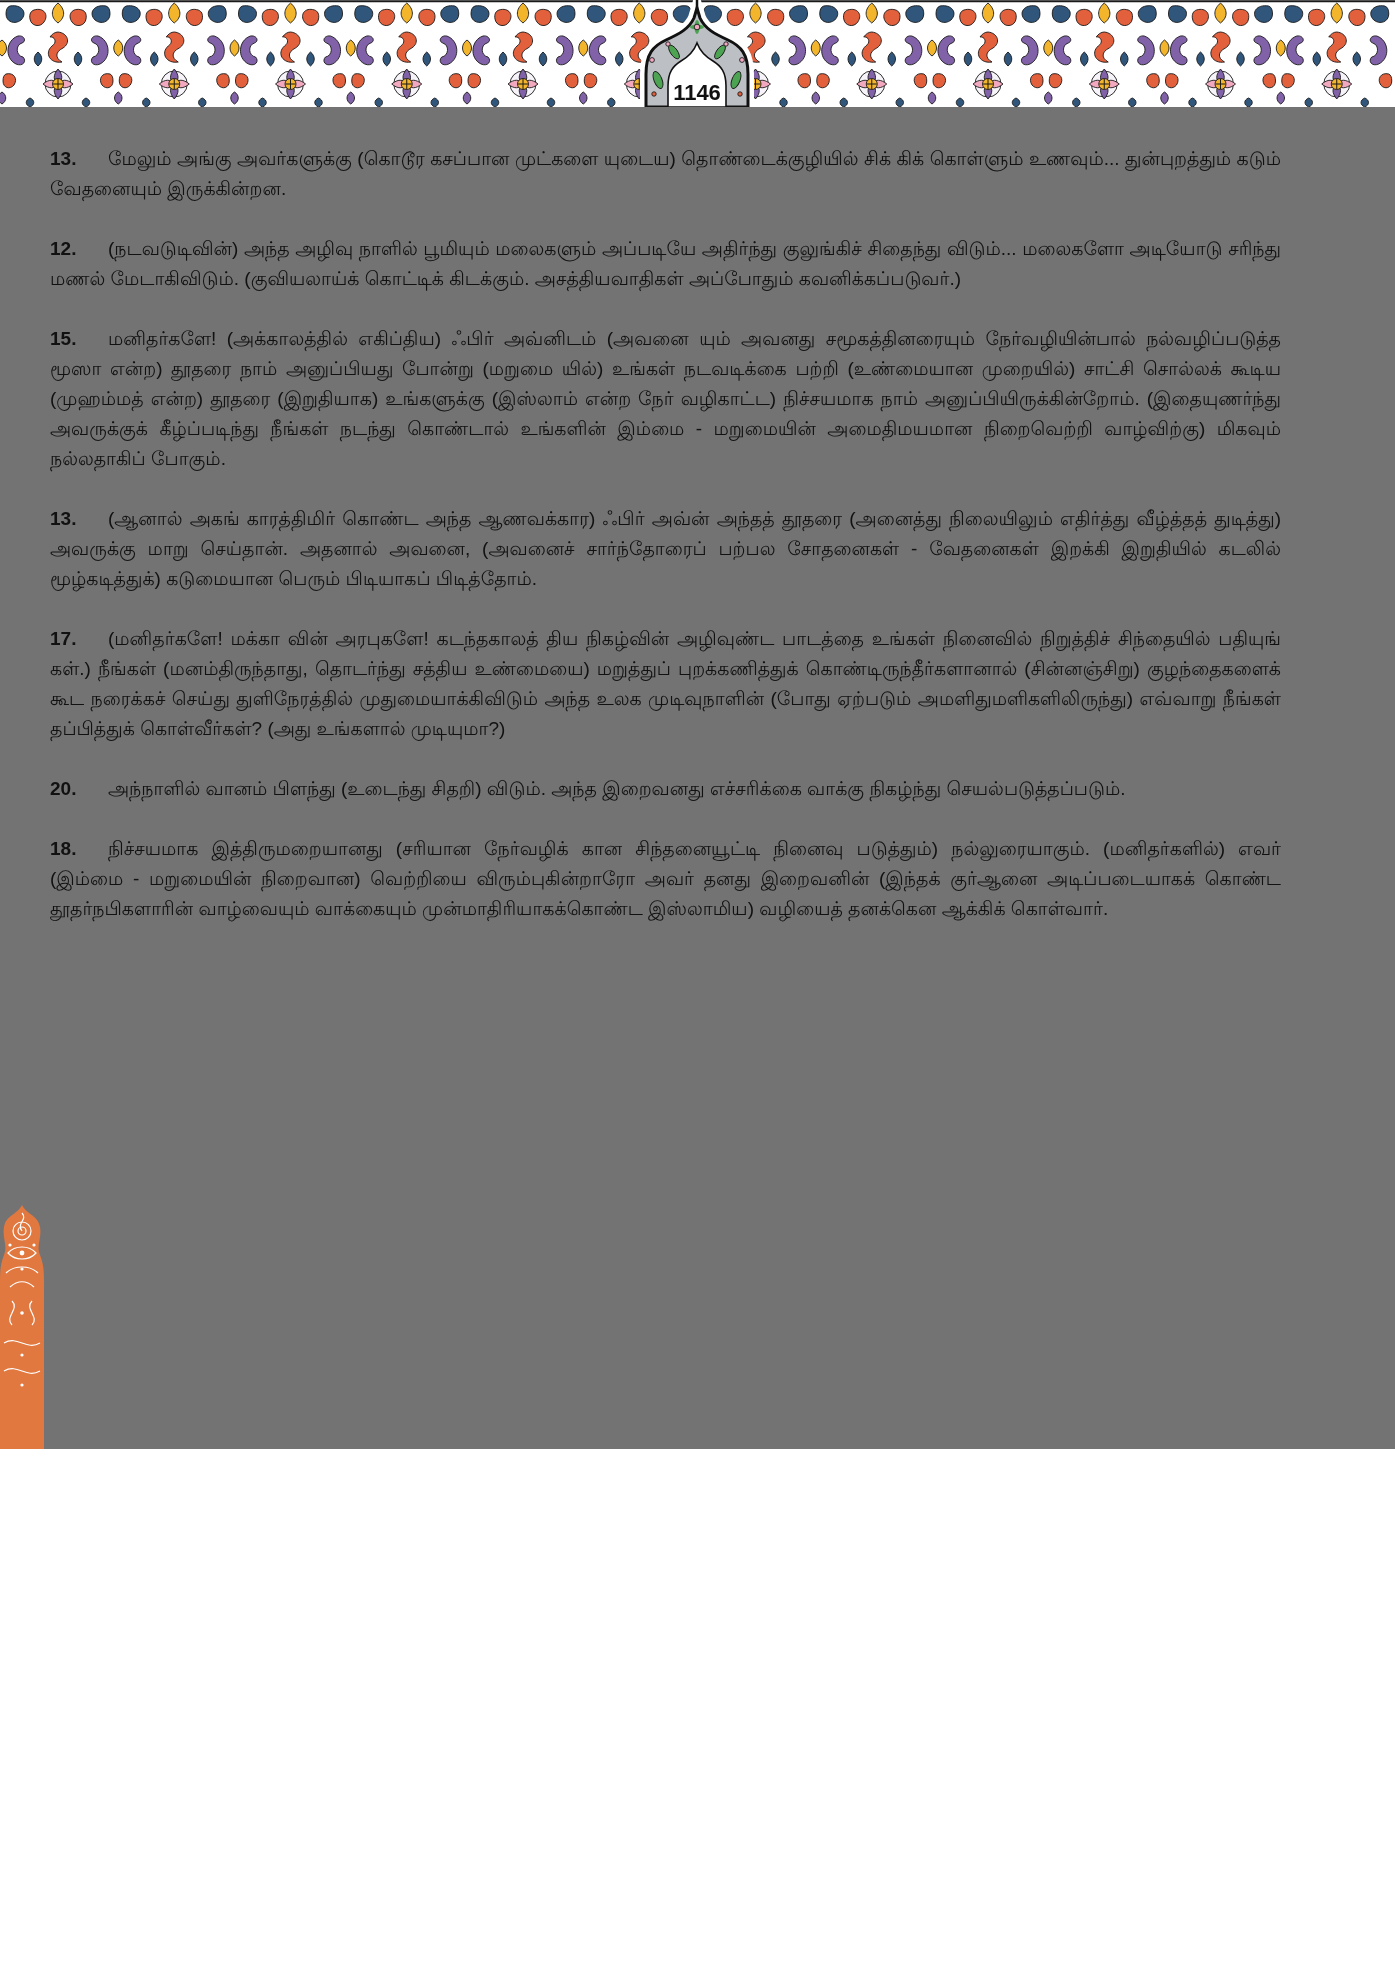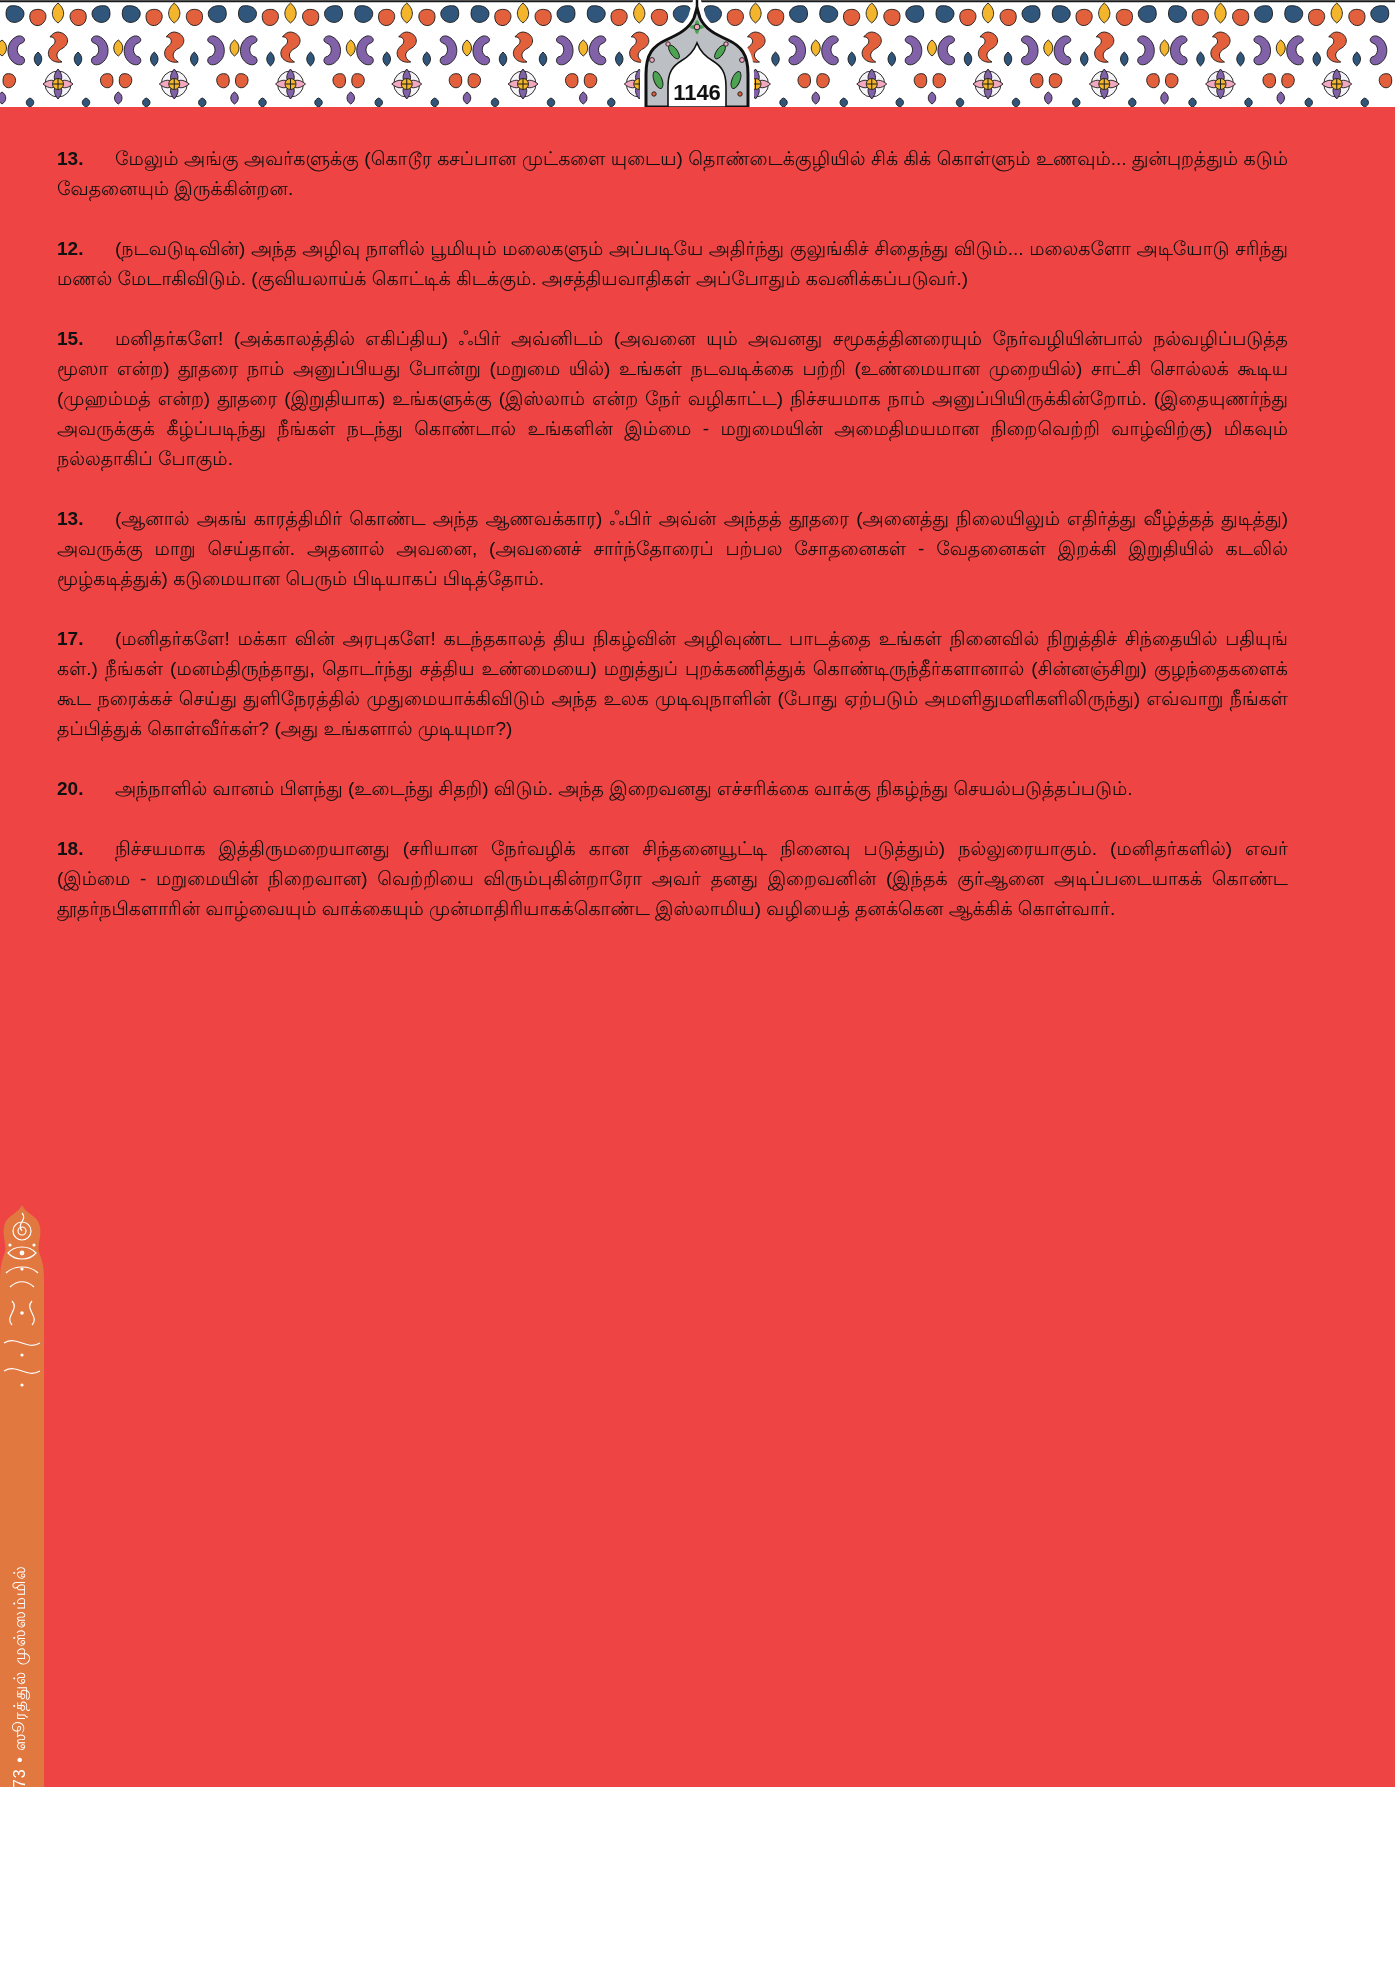--- a/index.html
+++ b/index.html
@@ -2,31 +2,31 @@
 <html style="--border-orange: #E2603C; --border-purple: #8161A8; --border-blue: #31567C; --border-yellow: #F2B52B; --border-pink: #F2A9C0; --arch-gray: #BCC0C5; --arch-green: #4CA352; --sidebar-orange: #E07840; --text-black: #111111;"><head>
 <meta charset="utf-8">
 <style>
   :root{
     --c-orange:#E2603C; --c-purple:#8161A8; --c-blue:#31567C; --c-yellow:#F2B52B;
     --c-pink:#F2A9C0; --c-green:#4CA352; --c-archgray:#BCC0C5; --c-strip:#E07840;
     --c-text:#111111;
   }
   html,body{margin:0;padding:0;}
   body{font-family:"Liberation Sans", sans-serif;}
-  .page{position:relative;width:1395px;height:1787px;background:#ef4444;overflow:hidden;}
+  .page{position:relative;width:1395px;height:1449px;background:#737373;overflow:hidden;}
 
   
   .border-band{position:absolute;left:0;top:0;}
   .ol{stroke:#1a1a1a;stroke-width:0.9;}
   .f-or{fill:var(--c-orange);} .f-pu{fill:var(--c-purple);} .f-bl{fill:var(--c-blue);}
   .f-ye{fill:var(--c-yellow);} .f-pi{fill:var(--c-pink);} .f-wh{fill:#F6F3F9;}
   .f-gr{fill:var(--c-green);} .f-gray{fill:var(--c-archgray);}
 
   
-  .content{position:absolute;left:57px;top:144px;width:1231px;color:var(--c-text);}
+  .content{position:absolute;left:50px;top:144px;width:1231px;color:var(--c-text);}
   .para{font-size:19px;line-height:30px;text-align:justify;margin:0 0 30px 0;}
   .vnum{display:inline-block;width:58px;font-weight:bold;}
 
   
   .strip{position:absolute;left:0;top:1413px;bottom:0;width:44px;background:var(--c-strip);}
   .strip-crown{position:absolute;left:0;top:1203px;}
   .strip-foot{position:absolute;left:0;top:1886px;}
   .strip-label{
     position:absolute;left:0;top:1545px;width:44px;height:360px;
     writing-mode:vertical-rl;transform:rotate(180deg);

